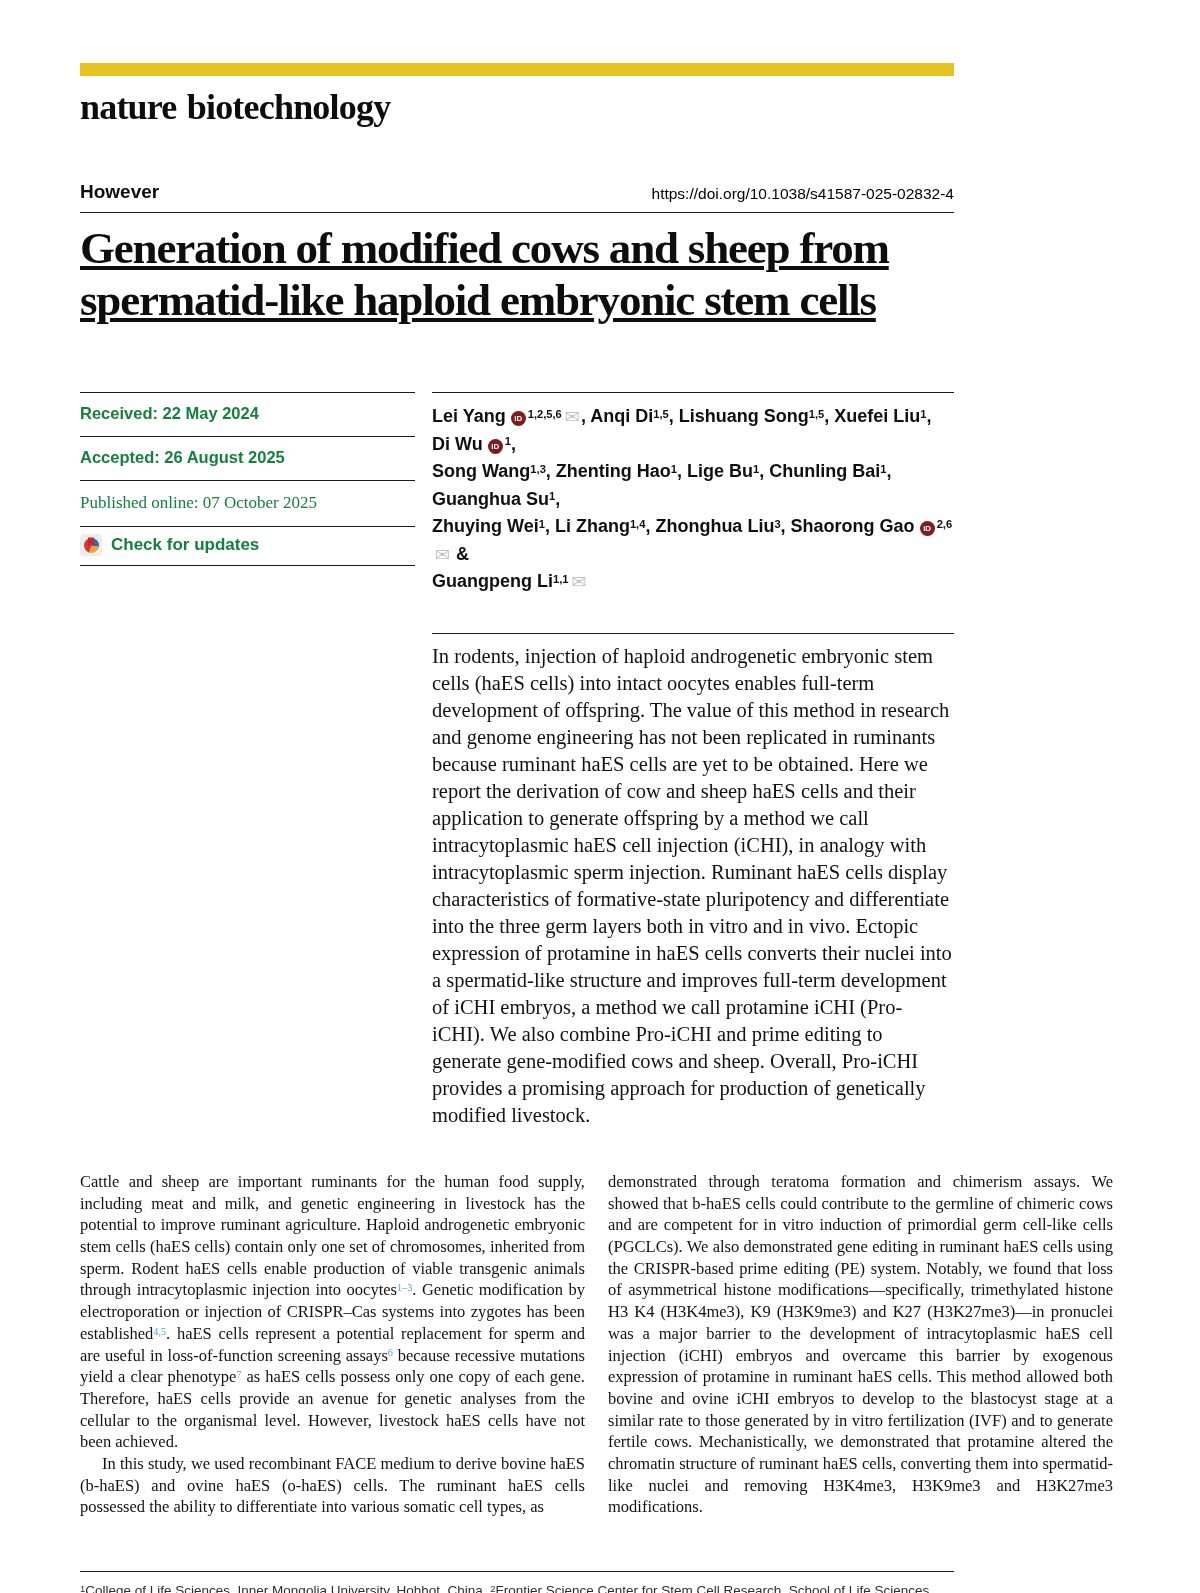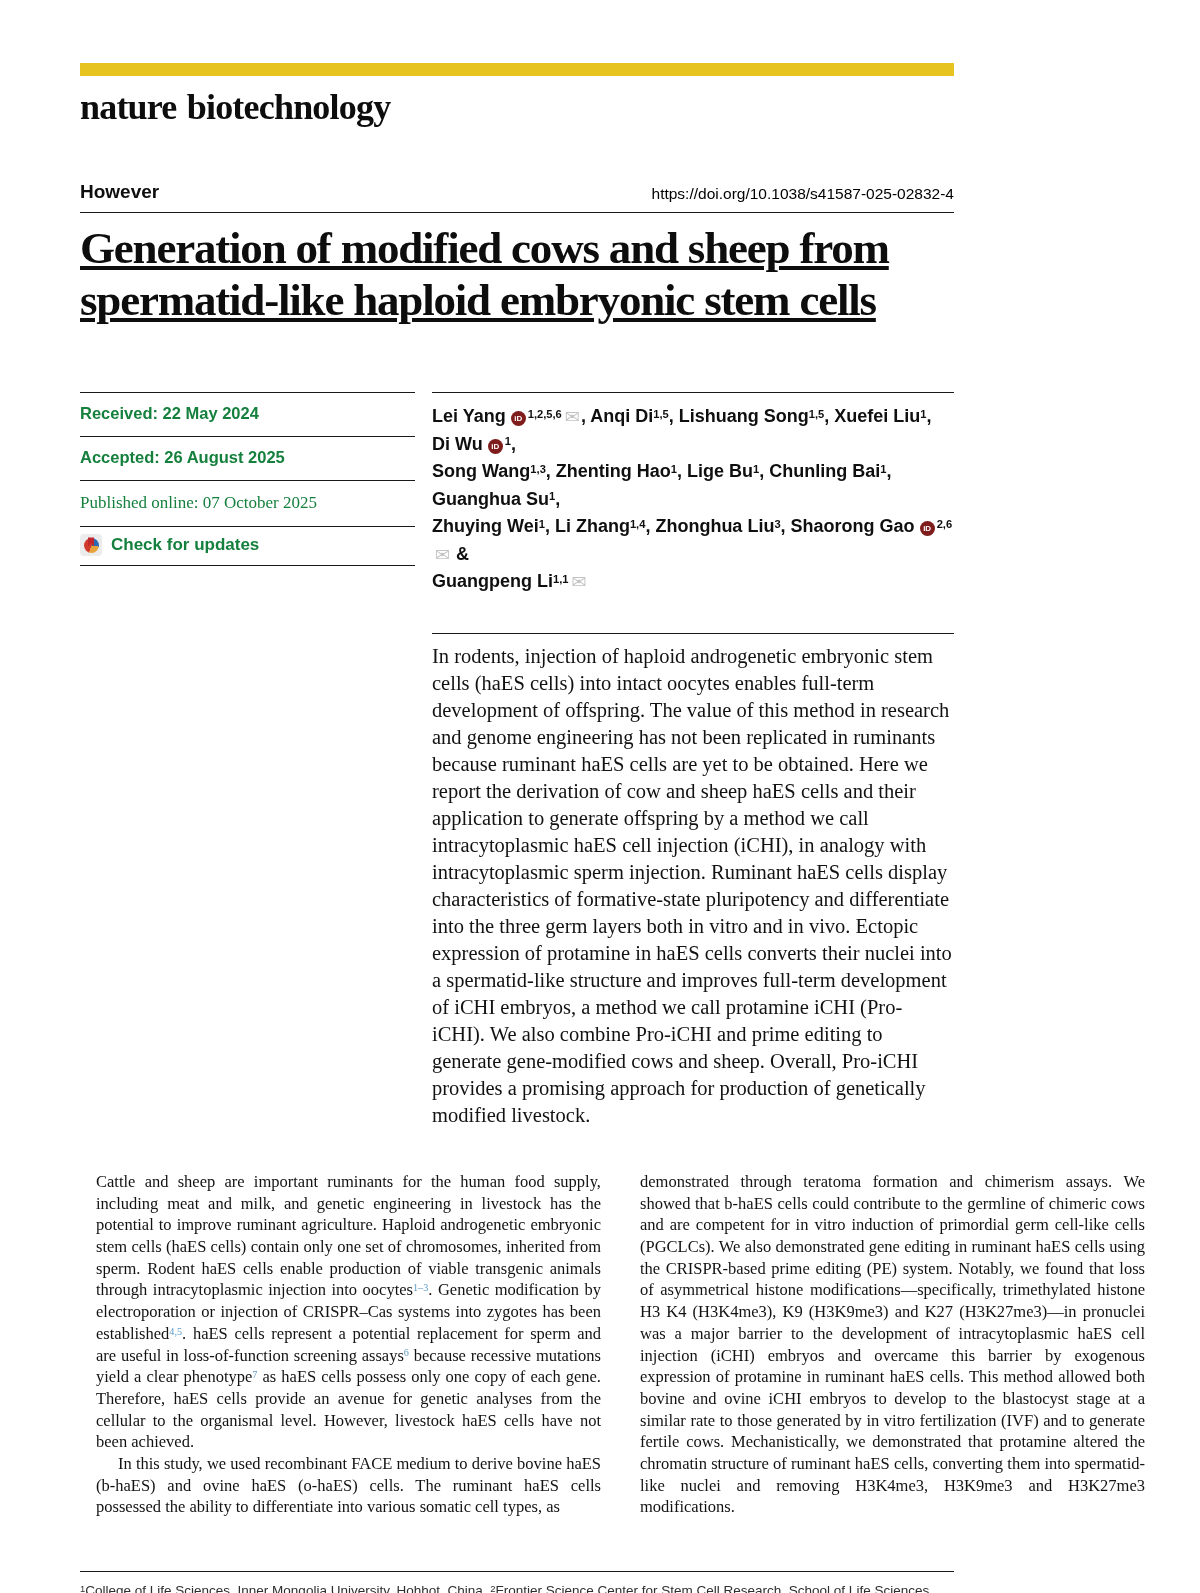--- a/index.html
+++ b/index.html
@@ -38,21 +38,21 @@
   sup.sup.ref { color:#5b9bc8; font-weight:400; }
   .orcid {
     display:inline-block; width:15px; height:15px; border-radius:50%;
     background:#7f1d1d; color:#fff; font:700 8px/15px "Liberation Sans", sans-serif;
     text-align:center; margin:0 2px 0 5px; vertical-align:1px; letter-spacing:0;
   }
   .mail { color:#c3c3c3; font-family:"DejaVu Sans", sans-serif; font-weight:400; font-size:18px; margin:0 1px 0 3px; vertical-align:-1px; }
   .abstract { border-top:1.5px solid #1a1a1a; margin-top:37px; padding-top:9px; }
   .abstract p { margin:0; font:400 20.5px/27px "Liberation Serif", serif; color:#121212; }
   .body-cols { display:flex; gap:23px; margin-top:42px; }
-  .col { width:505px; flex:none;margin-left:16px; }
+  .col { width:505px; flex:none; }
   .col p { margin:0; font:400 16.5px/21.7px "Liberation Serif", serif; color:#121212; text-align:justify; hyphens:auto; }
   .col p.indent { text-indent:22px; }
   .footnotes { border-top:1.5px solid #1a1a1a; margin-top:53px; padding-top:9px; }
   .footnotes p { margin:0; font:400 13.5px/19.8px "Liberation Sans", sans-serif; color:#2e2e2e; }
   .footnotes sup.sup { font-size:70%; top:-0.35em; }
   .footnotes .mail { font-size:14px; color:#6a6a6a; margin:0 3px 0 1px; vertical-align:-1px; }
   .footer-rule { border:none; border-top:2.5px solid #8f8f8f; margin:21px 0 0; }
   .journal-name { padding-top:13px; font:700 15.5px/1.2 "Liberation Sans", sans-serif; }
 </style>
 </head>

